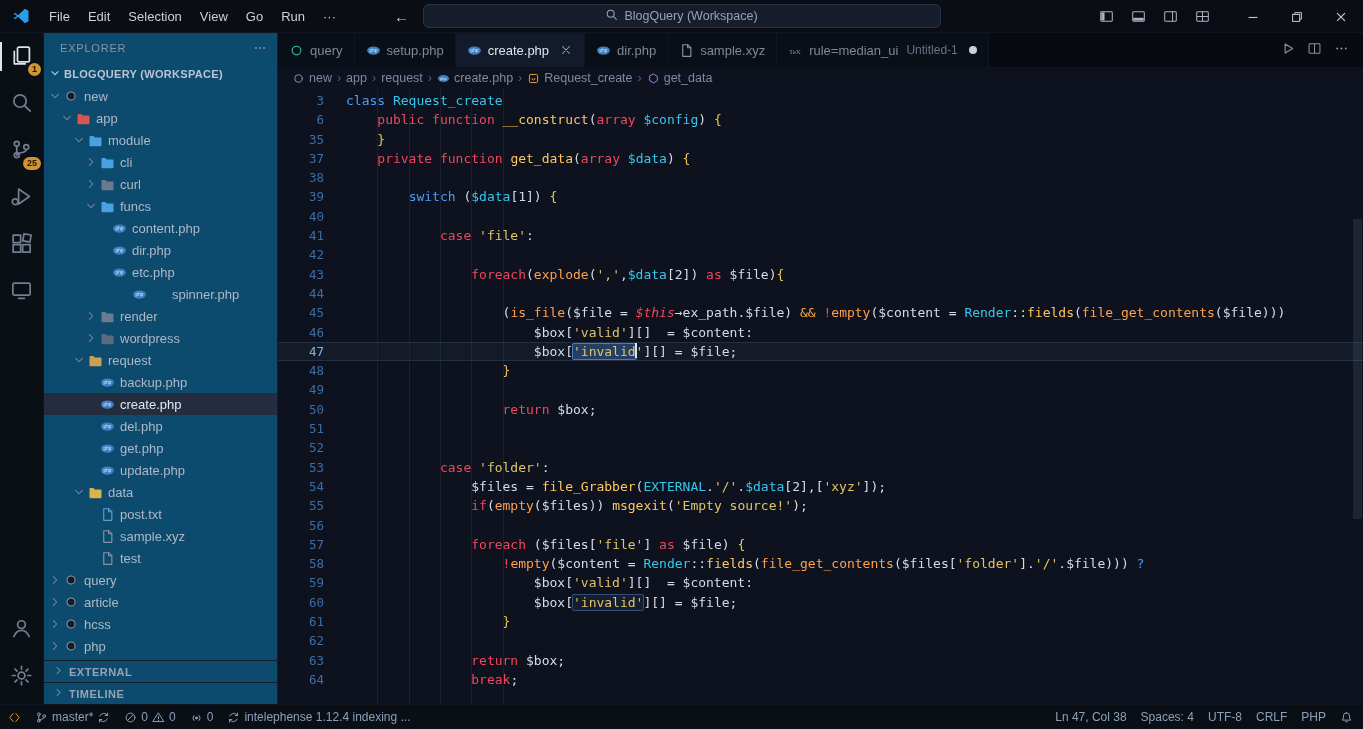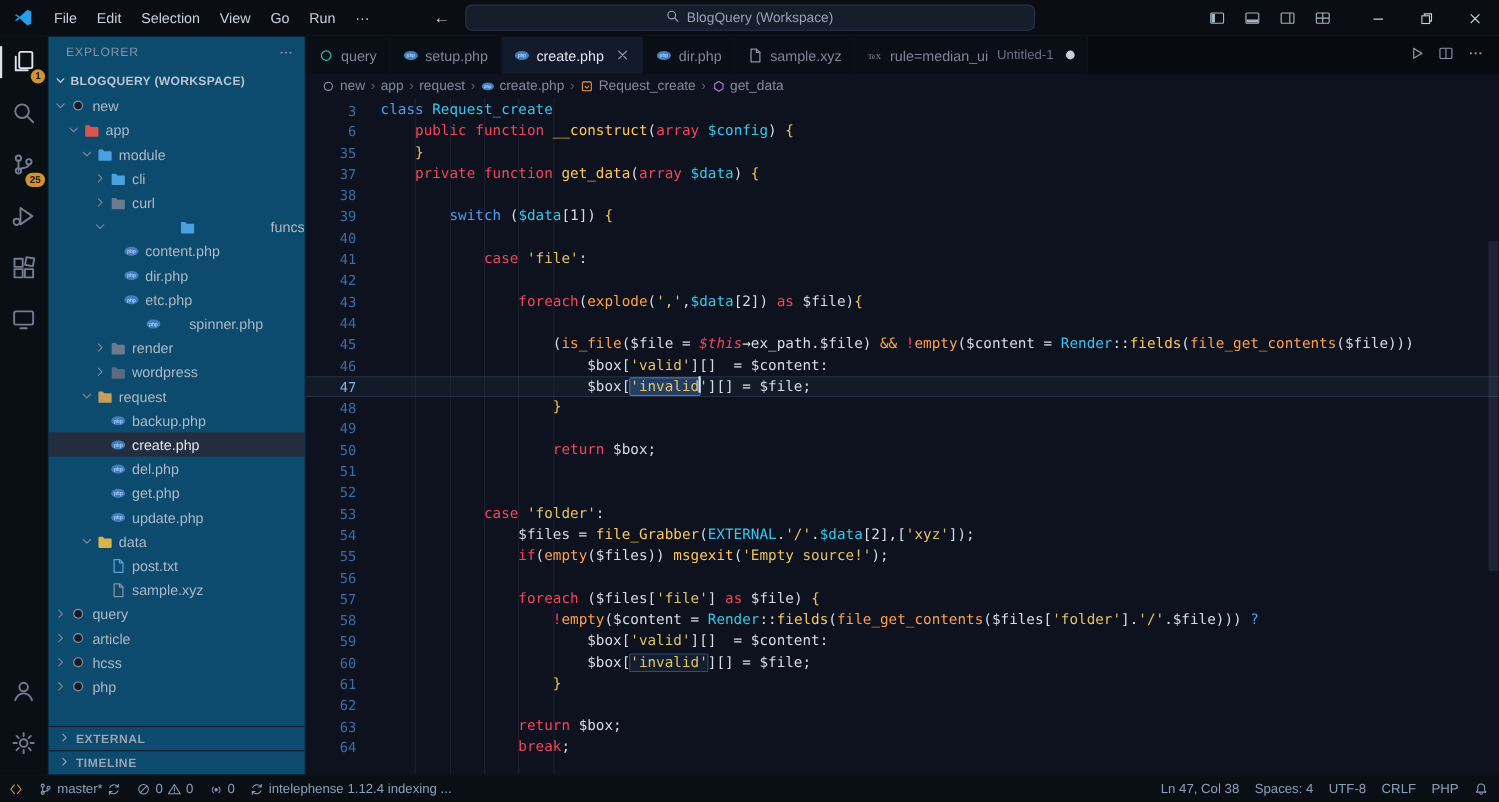--- a/index.html
+++ b/index.html
@@ -291,21 +291,21 @@
                 <path d="M6.2 4.2L10 8l-3.8 3.8"></path>
               </svg>
             </span>
             <span class="ticon">
               <svg width="15" height="15" viewBox="0 0 16 16">
                 <path fill="#6b7a8d" d="M1.6 13.2V4c0-.5.4-.9.9-.9h3.3l1.4 1.7h6.3c.5 0 .9.4.9.9v7.5c0 .5-.4.9-.9.9H2.5c-.5 0-.9-.4-.9-.9z"></path>
               </svg>
             </span>
             <span>curl</span>
           </div>
-          <div class="trow" style="padding-left: 40px; justify-content: space-between;">
+          <div class="trow" style="padding-left: 40px;">
             <span class="tw">
               <svg width="14" height="14" viewBox="0 0 16 16" fill="none" stroke="#7e8798" stroke-width="1.2" stroke-linecap="round" stroke-linejoin="round">
                 <path d="M4.2 6.2L8 10l3.8-3.8"></path>
               </svg>
             </span>
             <span class="ticon">
               <svg width="15" height="15" viewBox="0 0 16 16">
                 <path fill="#4aa0e0" d="M1.6 13.2V4c0-.5.4-.9.9-.9h3.3l1.4 1.7h6.3c.5 0 .9.4.9.9v7.5c0 .5-.4.9-.9.9H2.5c-.5 0-.9-.4-.9-.9z"></path>
               </svg>
             </span>
@@ -465,20 +465,30 @@
           </div>
           <div class="trow" style="padding-left: 40px;">
             <span class="tw"></span>
             <span class="ticon">
               <svg width="15" height="15" viewBox="0 0 16 16" fill="none" stroke="#8a93a5" stroke-width="1.2" stroke-linecap="round" stroke-linejoin="round">
                 <path d="M4 1.8h5.2L12.6 5v9.2H4z"></path>
                 <path d="M9.2 1.8V5h3.4"></path>
               </svg>
             </span>
             <span>sample.xyz</span>
+          </div>
+          <div class="trow" style="padding-left: 40px;">
+            <span class="tw"></span>
+            <span class="ticon">
+              <svg width="15" height="15" viewBox="0 0 16 16" fill="none" stroke="#8a93a5" stroke-width="1.2" stroke-linecap="round" stroke-linejoin="round">
+                <path d="M4 1.8h5.2L12.6 5v9.2H4z"></path>
+                <path d="M9.2 1.8V5h3.4"></path>
+              </svg>
+            </span>
+            <span>test</span>
           </div>
           <div class="trow" style="padding-left: 4px;">
             <span class="tw">
               <svg width="14" height="14" viewBox="0 0 16 16" fill="none" stroke="#7e8798" stroke-width="1.2" stroke-linecap="round" stroke-linejoin="round">
                 <path d="M6.2 4.2L10 8l-3.8 3.8"></path>
               </svg>
             </span>
             <span class="ticon">
               <svg width="14" height="14" viewBox="0 0 16 16" fill="none" stroke="#8a93a5" stroke-width="1.2" stroke-linecap="round" stroke-linejoin="round">
                 <circle cx="8" cy="8" r="4.6" fill="#141b28"></circle>

